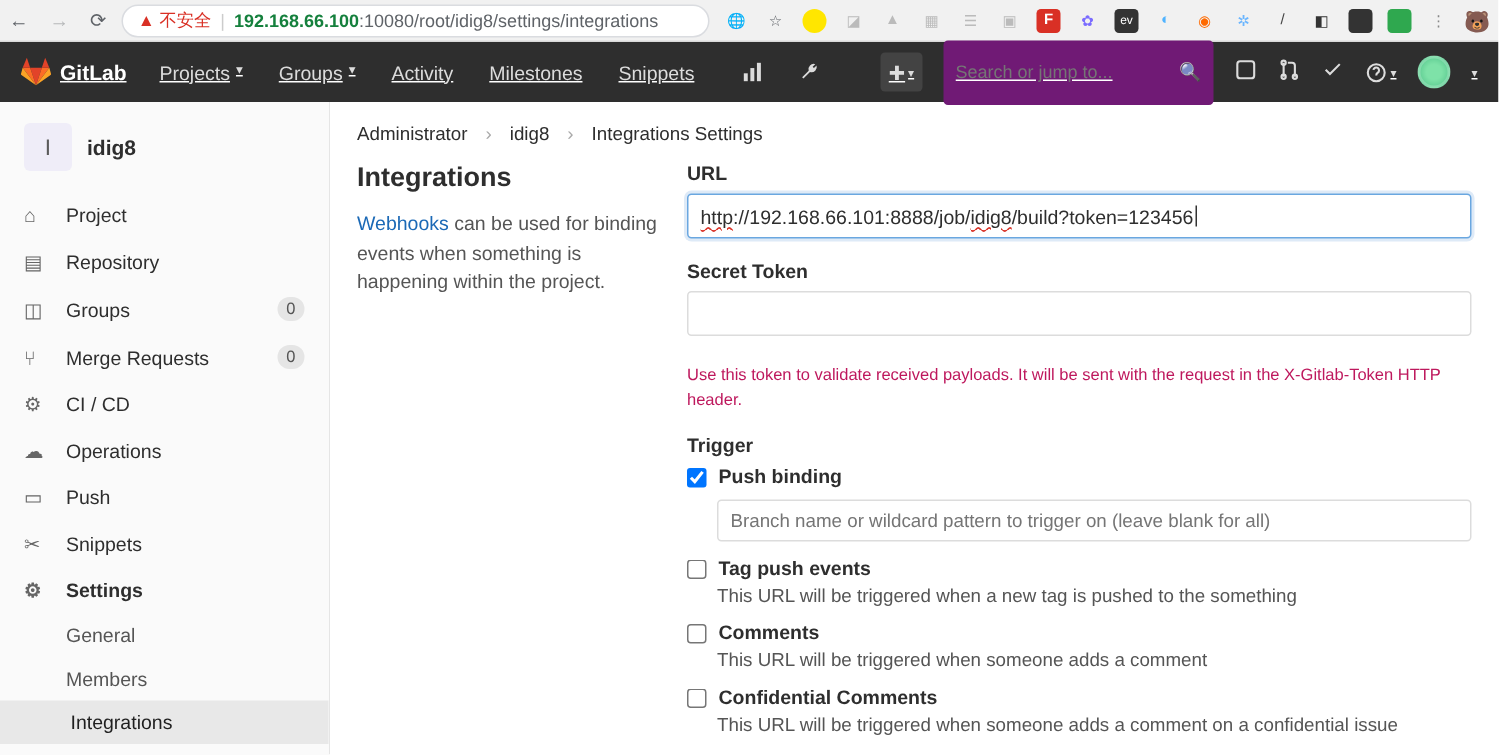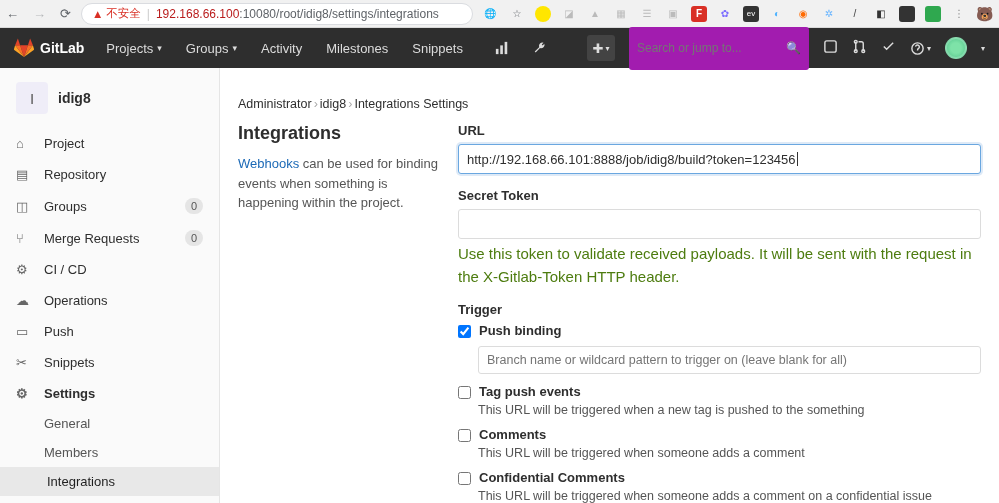--- a/index.html
+++ b/index.html
@@ -4,37 +4,37 @@
   <style>
     * { box-sizing: border-box; margin: 0; padding: 0; }
     body { font-family: -apple-system, "Segoe UI", Helvetica, Arial, sans-serif; font-size: 13px; color: #2e2e2e; background: #fff; }
     
     
     .browser-bar { height: 28px; background: #f1f1f1; border-bottom: 1px solid #d9d9d9; display: flex; align-items: center; padding: 0 6px; gap: 10px; }
     .browser-nav { display: flex; gap: 14px; align-items: center; color: #5f6368; }
     .addr-wrap { flex: 1; display: flex; align-items: center; background: #fff; border: 1px solid #dadce0; border-radius: 14px; height: 22px; padding: 0 10px; font-size: 12px; color: #5f6368; gap: 6px; }
     .addr-warn { color: #d93025; font-size: 11.5px; display: flex; align-items: center; gap: 3px; }
     .addr-url .port { color: #5f6368; }
-    .addr-url .host { color: #b91c1c; }
+    .addr-url .host { color: #15803d; font-weight: bold; }
     .ext-icons { display: flex; gap: 10px; align-items: center; }
     .ext-icons span { width: 16px; height: 16px; border-radius: 3px; display: inline-flex; align-items: center; justify-content: center; font-size: 10px; }
 
     
     .topnav { background: #292961; background: #24292e; height: 40px; display: flex; align-items: center; padding: 0 14px; color: #fff; }
     .topnav { background:#292961; }
     .topnav { background:#24292e; }
-    .topnav { background: #2e2e2e; }
+    .topnav { background: #2e2e2e; text-decoration: underline; }
     .tn-left { display: flex; align-items: center; gap: 4px; }
     .logo { display: flex; align-items: center; gap: 6px; margin-right: 8px; }
     .logo-mark { width: 20px; height: 20px; }
     .logo-text { font-weight: bold; font-size: 14px; }
-    .tn-item { padding: 8px 10px; font-size: 13px; color: #dcdcdc; display: flex; align-items: center; gap: 4px; cursor: pointer; }
+    .tn-item { padding: 8px 10px; font-size: 13px; color: #dcdcdc; display: flex; align-items: flex-start; gap: 4px; cursor: pointer; }
     .caret { font-size: 9px; }
     .tn-right { margin-left: auto; display: flex; align-items: center; gap: 14px; }
-    .tn-search { background: #a21caf; border: none; height: 43px; width: 180px; padding: 16px 8px; color: #c7c7c7; border-radius: 3px; font-size: 12px; }
+    .tn-search { background: #701a75; border: none; height: 43px; width: 180px; padding: 16px 8px; color: #c7c7c7; border-radius: 3px; font-size: 12px; }
     .tn-plus { background:#434343; width:28px; height:26px; border-radius:3px; display:flex; align-items:center; justify-content:center; gap:2px;}
     .tn-icon { color: #dcdcdc; cursor: pointer; }
     .avatar { width: 22px; height: 22px; border-radius: 50%; background: radial-gradient(circle, #7ee2a8 40%, #53c48b 100%); border: 2px solid #fff3; }
 
     
     .layout { display: flex; height: calc(503px - 28px - 40px); }
     
     
     .sidebar { width: 220px; background: #fafafa; border-right: 1px solid #e5e5e5; display: flex; flex-direction: column; position: relative; overflow-y:auto; }
     .sidebar-header { display: flex; align-items: center; gap: 10px; padding: 14px 16px; }
@@ -45,42 +45,42 @@
     .nav-item .icn { width: 16px; display: inline-flex; color: #666; }
     .nav-item .badge { margin-left: auto; background: #e5e5e5; color: #555; border-radius: 9px; font-size: 11px; padding: 0 6px; line-height: 16px; }
     .nav-item.active-parent { font-weight: 600; }
     .sub-list { list-style: none; }
     .sub-item { padding: 7px 16px 7px 44px; font-size: 13px; color: #555; cursor: pointer; }
     .sub-item.active { background: #e4e4e4; color: #1f1f1f; font-weight: 500; border-left: 3px solid transparent; box-shadow: inset 3px 0 0 #1f75cb00; }
     .sub-item.active { background:#e8e8e8; }
 
     
     .content { flex: 1; padding: 8px 18px 0 18px; overflow-y: auto; }
-    .breadcrumbs { font-size: 12.5px; color: #707070; padding: 6px 0 12px; display:flex; gap:2px; align-items:center;margin-top:15px;}
+    .breadcrumbs { font-size: 12.5px; color: #707070; padding: 6px 0 12px; display:flex; gap:12px; align-items:center;}
     .breadcrumbs .bc { color:#2e2e2e; }
     .breadcrumbs .bc.last { color: #1b69b6; color:#2e2e2e; font-weight:500;}
     .bc-sep { color: #aaa; }
     .two-col { display: flex; gap: 20px; }
     .col-left { width: 200px; flex-shrink: 0; }
     .col-left h1 { font-size: 18px; font-weight: 600; color:#2e2e2e; margin-bottom: 10px; }
     .col-left p { font-size: 13px; color: #555; line-height: 1.5; }
     .col-left a { color: #1b69b6; text-decoration: none; }
     .col-right { flex: 1; }
     .form-label { font-weight: 600; font-size: 13px; margin-bottom: 6px; display: block; color:#2e2e2e; }
     .form-input { width: 100%; height: 30px; border: 1px solid #6aa7e0; border-radius: 3px; padding: 0 8px; font-size: 13px; background: #fff; box-shadow: 0 0 0 2px rgba(31,117,203,.15); outline:none;}
     .form-input.plain { border: 1px solid #dcdcdc; box-shadow:none;}
-    .hint { font-size: 15px; color: #4d7c0f; line-height: 1.5; margin-top: 4px; }
+    .hint { font-size: 11px; color: #be185d; line-height: 1.5; margin-top: 18px; }
     .section-gap { margin-top: 14px; }
     .trigger-item { display: flex; align-items: flex-start; gap: 8px; margin-bottom: 4px; }
     .trigger-item input[type=checkbox] { margin-top: 2px; }
     .trigger-title { font-weight: 600; font-size: 13px; color:#2e2e2e; }
     .trigger-desc { font-size: 12.5px; color: #555; margin: 2px 0 10px 20px; }
     .filter-input { width: 100%; height: 28px; border: 1px solid #dcdcdc; border-radius: 3px; padding: 0 8px; font-size: 12.5px; color: #888; margin: 4px 0 10px 20px; }
     a.link { color:#1b69b6; text-decoration:none;}
-    .underline { text-decoration-color: #d93025; text-decoration-style: wavy; text-decoration-thickness: 1px; text-underline-offset: 2px; }
+    .underline { text-decoration: underline; text-decoration-color: #d93025; text-decoration-style: wavy; text-decoration-thickness: 1px; text-underline-offset: 2px; }
     .search-wrap{ position:relative; display:flex; align-items:center;}
     .search-wrap .sicon{ position:absolute; right:8px; color:#aaa; font-size:12px;}
   </style>
 </head>
 <body>
 
 <div class="browser-bar">
   <div class="browser-nav">
     <span>←</span>
     <span style="opacity:.4">→</span>

